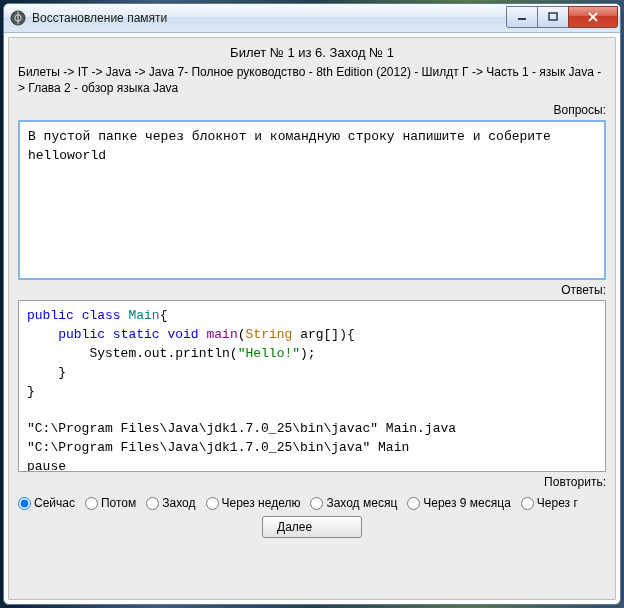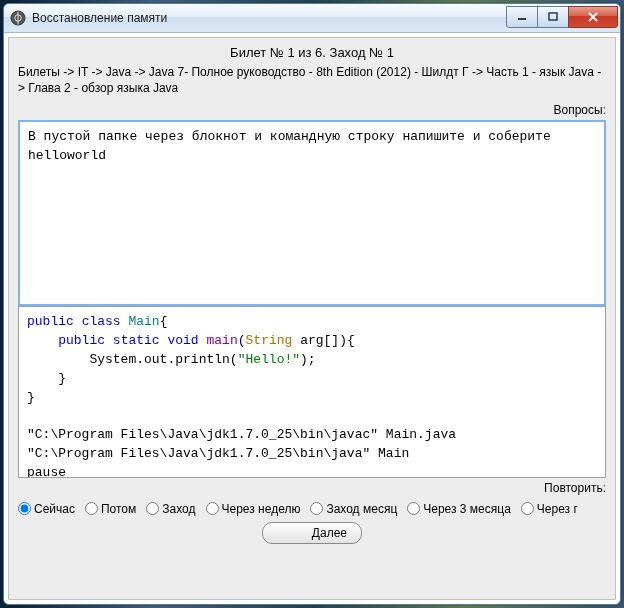--- a/index.html
+++ b/index.html
@@ -105,21 +105,21 @@
     margin-bottom: 4px;
   }
   .section-label {
     text-align: right;
     font-size: 12px;
     margin: 3px 0;
   }
   .question-box {
     border: 2px solid #7eb4ea;
     background: #fff;
-    height: 186px;
+    height: 160px;
     padding: 6px 8px;
     font-family: "Courier New", monospace;
     font-size: 13px;
     line-height: 1.4;
     color: #000;
     box-sizing: border-box;
     overflow: hidden;
     word-wrap: break-word;
   }
   .answer-box {
@@ -142,40 +142,40 @@
   .repeat-row {
     display: flex;
     align-items: center;
     gap: 4px;
     padding: 4px 0 6px;
     overflow: hidden;
     white-space: nowrap;
   }
   .repeat-row label {
     display: flex;
-    align-items: flex-start;
+    align-items: flex-end;
     font-size: 12px;
     margin-right: 6px;
   }
   .repeat-row input[type=radio] {
     margin: 0 3px 0 0;
   }
   .next-row {
     text-align: center;
     padding-bottom: 2px;
   }
   .btn {
     display: inline-block;
     min-width: 70px;
     padding: 3px 14px;
     border: 1px solid #8a8a8a;
-    border-radius: 10px;
+    border-radius: 3px;
     background: linear-gradient(to bottom, #fdfdfd, #e3e3e3);
     font-size: 12px;
-    text-align: right;
+    text-align: left;
     cursor: default;
   }
 </style>
 </head>
 <body>
 
 <div class="window">
   <div class="titlebar">
     <span class="app-icon">
       <svg viewBox="0 0 16 16" width="16" height="16">
@@ -205,20 +205,21 @@
     </div>
   </div>
 
   <div class="client">
     <div class="hdr">Билет № 1 из 6. Заход № 1</div>
     <div class="breadcrumb">Билеты -&gt; IT -&gt; Java -&gt; Java 7- Полное руководство - 8th Edition (2012) - Шилдт Г -&gt; Часть 1 - язык Java -&gt; Глава 2 - обзор языка Java</div>
 
     <div class="section-label">Вопросы:</div>
     <div class="question-box">В пустой папке через блокнот и командную строку напишите и соберите helloworld</div>
 
+    <div class="section-label">Ответы:</div>
     <div class="answer-box"><span class="kw">public</span> <span class="kw">class</span> <span class="cls">Main</span>{
     <span class="kw">public</span> <span class="kw">static</span> <span class="kw">void</span> <span class="fn">main</span>(<span class="typ">String</span> arg[]){
         System.out.println(<span class="str">"Hello!"</span>);
     }
 }
 
 "C:\Program Files\Java\jdk1.7.0_25\bin\javac" Main.java
 "C:\Program Files\Java\jdk1.7.0_25\bin\java" Main
 pause</div>
 
@@ -239,21 +240,21 @@
         <label>
           <input type="radio" name="repeat" style="">
           <span>Через неделю</span>
         </label>
         <label>
           <input type="radio" name="repeat" style="">
           <span>Заход месяц</span>
         </label>
         <label>
           <input type="radio" name="repeat" style="">
-          <span>Через 3 месяца</span>
+          <span>Через 9 месяца</span>
         </label>
         <label>
           <input type="radio" name="repeat" style="">
           <span>Через г</span>
         </label>
       </div>
 
     <div class="next-row">
       <span class="btn">Далее</span>
     </div>

